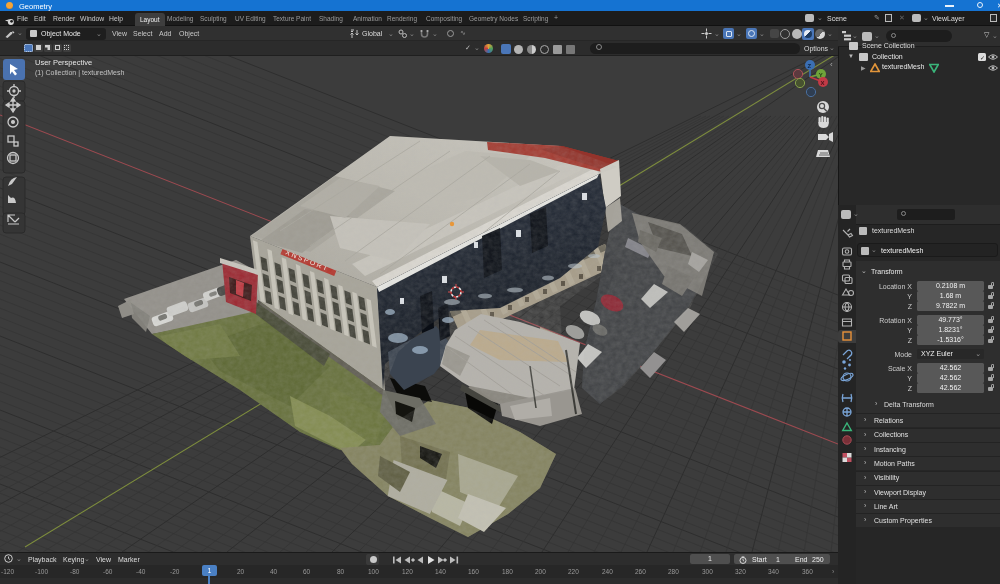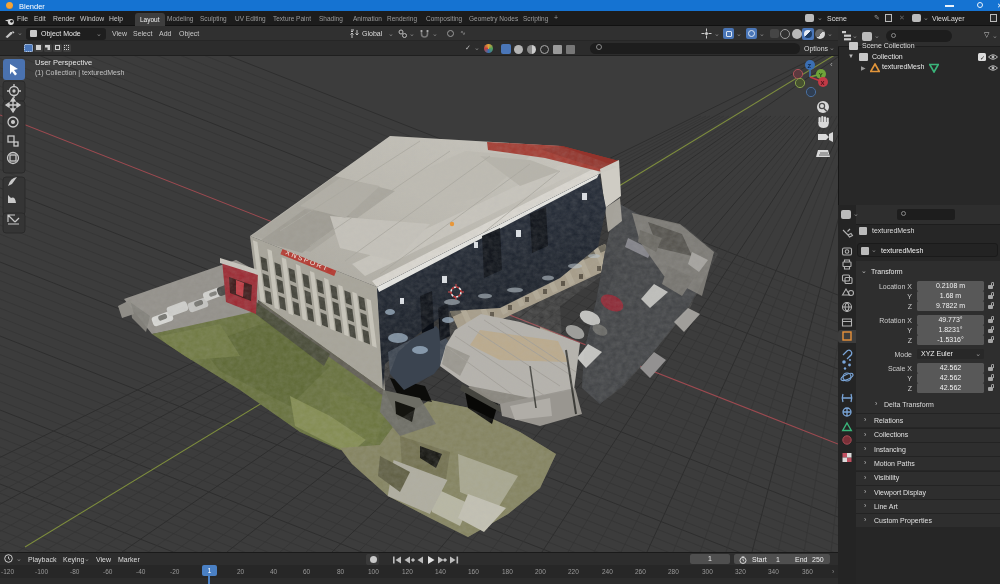--- a/index.html
+++ b/index.html
@@ -6,21 +6,21 @@
 *{box-sizing:border-box;}
 .abs{position:absolute;}
 #app{position:relative;width:1000px;height:584px;}
 .t7{font-size:7px;color:#c9c9c9;}
 </style></head>
 <body>
 <div id="app">
 
 <div class="abs" style="left:0;top:0;width:1000px;height:11px;background:#1573d2;"></div>
 <div class="abs" style="left:6px;top:2px;width:7px;height:7px;border-radius:50%;background:radial-gradient(circle at 50% 40%,#f4a436 55%,#b66a1e);"></div>
-<div class="abs" style="left:19px;top:1.5px;font-size:7.5px;color:#fff;">Blender</div>
+<div class="abs" style="left:19px;top:1.5px;font-size:7.5px;color:#fff;">Geometry</div>
 <div class="abs" style="left:945px;top:5px;width:9px;height:1.5px;background:#eaf2fb;"></div>
 <div class="abs" style="left:977px;top:2px;width:6px;height:6px;border:1.5px solid #eaf2fb;border-radius:50%;"></div>
 <div class="abs" style="left:997px;top:2px;width:5px;height:6px;color:#eaf2fb;font-size:7px;">✕</div>
 
 <div class="abs" style="left:0;top:11px;width:1000px;height:15px;background:#1c1c1c;border-bottom:1px solid #111;"></div>
 <div class="abs" style="left:4px;top:13px;width:11px;height:11px;">
 <svg width="11" height="11" viewBox="0 0 24 24">
         <circle cx="15" cy="13" r="6.5" fill="#d9d9d9"></circle>
         <circle cx="16.5" cy="11.5" r="3" fill="#1c1c1c"></circle>
         <path d="M2 10 L12 7 L9 12 Z" fill="#d9d9d9"></path>

